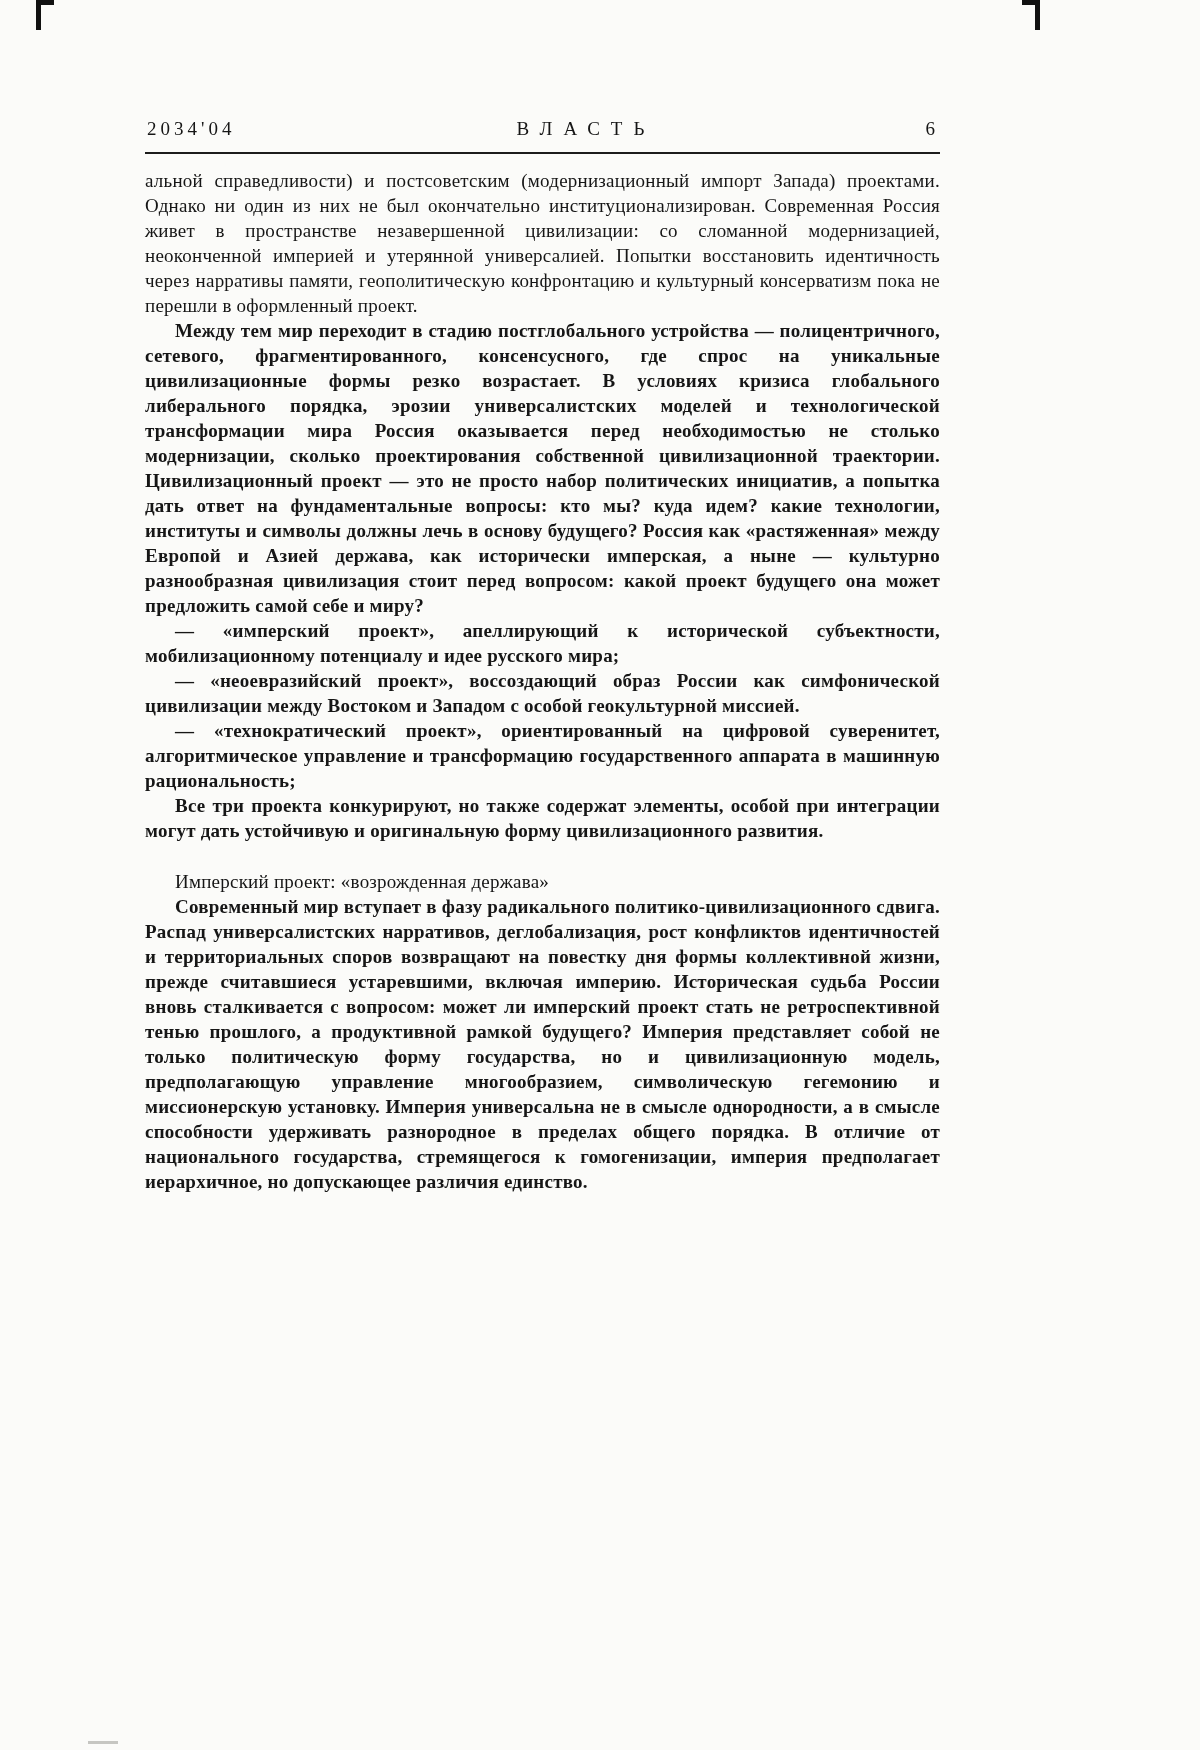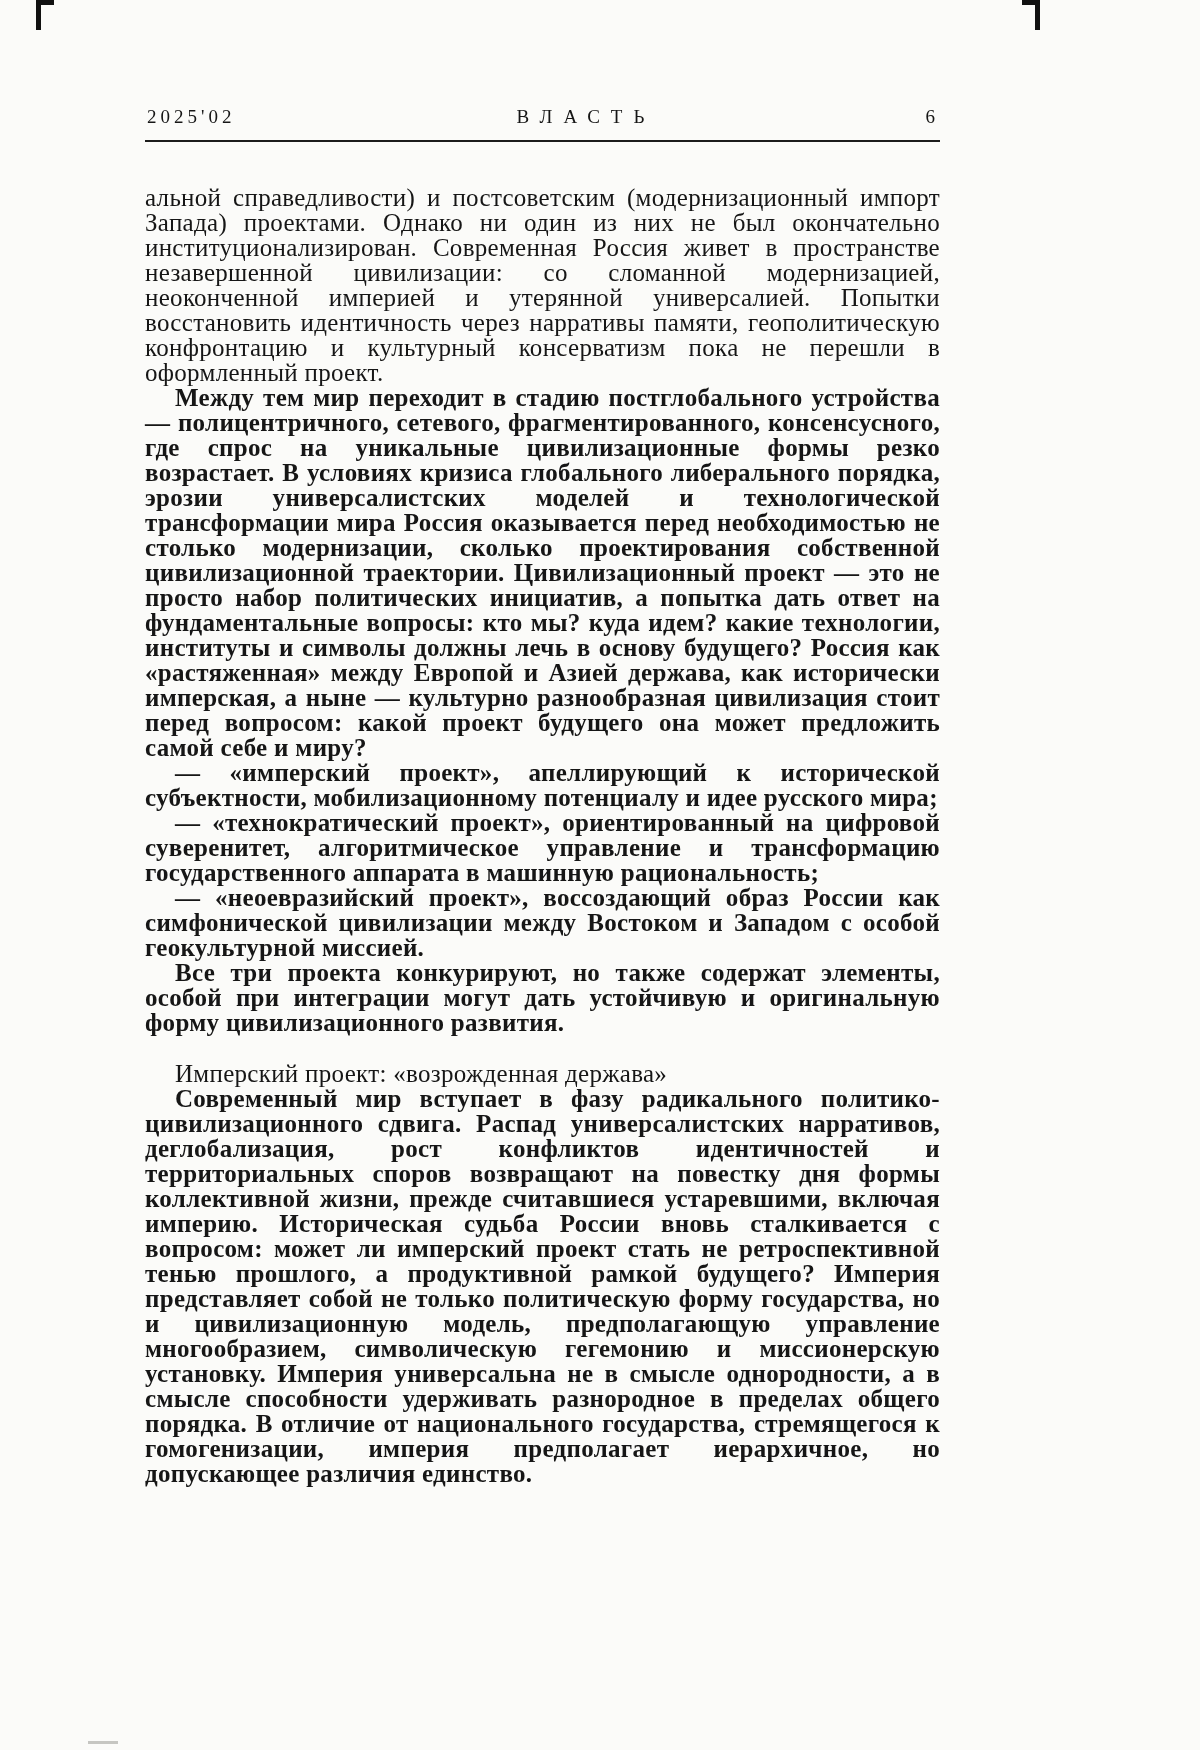--- a/index.html
+++ b/index.html
@@ -58,27 +58,28 @@
     font-size: 19px;
     padding: 0 2px 12px 2px;
     border-bottom: 2px solid #1c1c1c;
   }
   .running-head .year {
     letter-spacing: 4px;
   }
   .running-head .journal {
     letter-spacing: 11px;
     text-indent: 11px;
+    margin-top: 12px;
   }
   .running-head .pageno {
     letter-spacing: 3px;
   }
   .article {
-    margin-top: 43px;
-    font-size: 25px;
+    margin-top: 14px;
+    font-size: 19px;
     line-height: 25px;
     text-align: justify;
     letter-spacing: 0.012em;
   }
   .article p {
     margin: 0;
   }
   .article p.indent,
   .article p.list,
   .article p.heading {
@@ -99,30 +100,30 @@
 
 <div class="page">
 
   <div class="crop tl"></div>
   <div class="crop tr"></div>
   <div class="crop bl"></div>
 
   <div class="column">
 
     <div class="running-head">
-      <span class="year">2025'02</span>
+      <span class="year">2034'04</span>
       <span class="journal">ВЛАСТЬ</span>
       <span class="pageno">6</span>
     </div>
 
     <div class="article">
         <p class="opening">альной справедливости) и постсоветским (модернизационный импорт Запада) проектами. Однако ни один из них не был окончательно институционализирован. Современная Россия живет в пространстве незавершенной цивилизации: со сломанной модернизацией, неоконченной империей и утерянной универсалией. Попытки восстановить идентичность через нарративы памяти, геополитическую конфронтацию и культурный консерватизм пока не перешли в оформленный проект.</p>
         <p class="indent">Между тем мир переходит в стадию постглобального устройства — полицентричного, сетевого, фрагментированного, консенсусного, где спрос на уникальные цивилизационные формы резко возрастает. В условиях кризиса глобального либерального порядка, эрозии универсалистских моделей и технологической трансформации мира Россия оказывается перед необходимостью не столько модернизации, сколько проектирования собственной цивилизационной траектории. Цивилизационный проект — это не просто набор политических инициатив, а попытка дать ответ на фундаментальные вопросы: кто мы? куда идем? какие технологии, институты и символы должны лечь в основу будущего? Россия как «растяженная» между Европой и Азией держава, как исторически имперская, а ныне — культурно разнообразная цивилизация стоит перед вопросом: какой проект будущего она может предложить самой себе и миру?</p>
         <p class="list">— «имперский проект», апеллирующий к исторической субъектности, мобилизационному потенциалу и идее русского мира;</p>
+        <p class="list">— «неоевразийский проект», воссоздающий образ России как симфонической цивилизации между Востоком и Западом с особой геокультурной миссией.</p>
         <p class="list">— «технократический проект», ориентированный на цифровой суверенитет, алгоритмическое управление и трансформацию государственного аппарата в машинную рациональность;</p>
-        <p class="list">— «неоевразийский проект», воссоздающий образ России как симфонической цивилизации между Востоком и Западом с особой геокультурной миссией.</p>
         <p class="indent">Все три проекта конкурируют, но также содержат элементы, особой при интеграции могут дать устойчивую и оригинальную форму цивилизационного развития.</p>
         <p class="heading">Имперский проект: «возрожденная держава»</p>
         <p class="indent">Современный мир вступает в фазу радикального политико-цивилизационного сдвига. Распад универсалистских нарративов, деглобализация, рост конфликтов идентичностей и территориальных споров возвращают на повестку дня формы коллективной жизни, прежде считавшиеся устаревшими, включая империю. Историческая судьба России вновь сталкивается с вопросом: может ли имперский проект стать не ретроспективной тенью прошлого, а продуктивной рамкой будущего? Империя представляет собой не только политическую форму государства, но и цивилизационную модель, предполагающую управление многообразием, символическую гегемонию и миссионерскую установку. Империя универсальна не в смысле однородности, а в смысле способности удерживать разнородное в пределах общего порядка. В отличие от национального государства, стремящегося к гомогенизации, империя предполагает иерархичное, но допускающее различия единство.</p>
       </div>
 
   </div>
 </div>
 
 </body></html>

